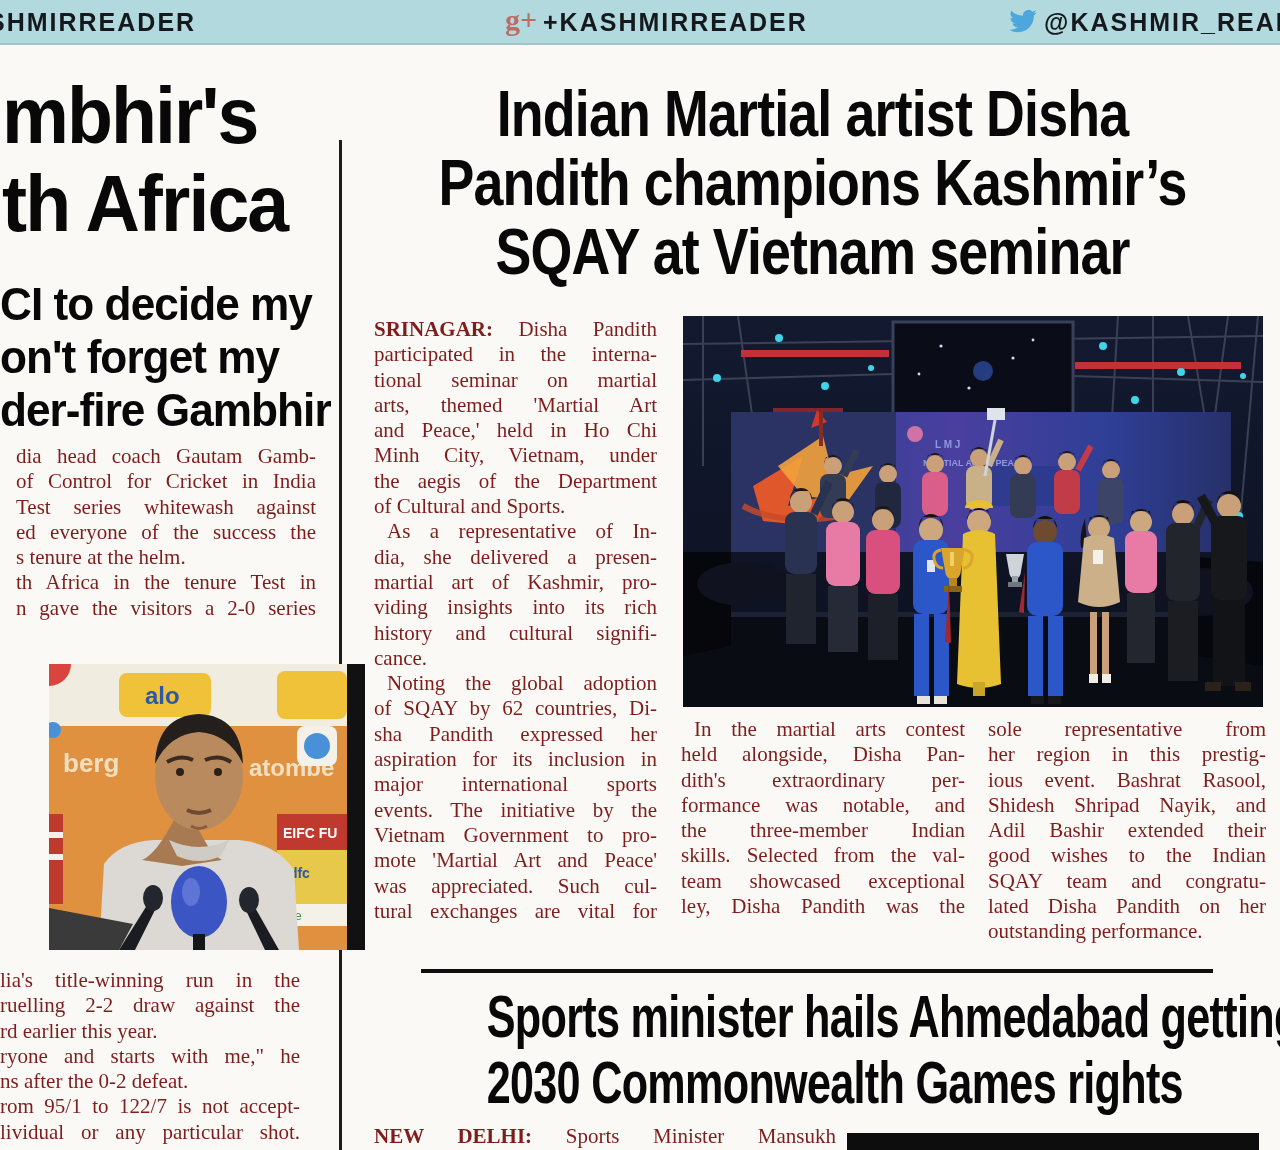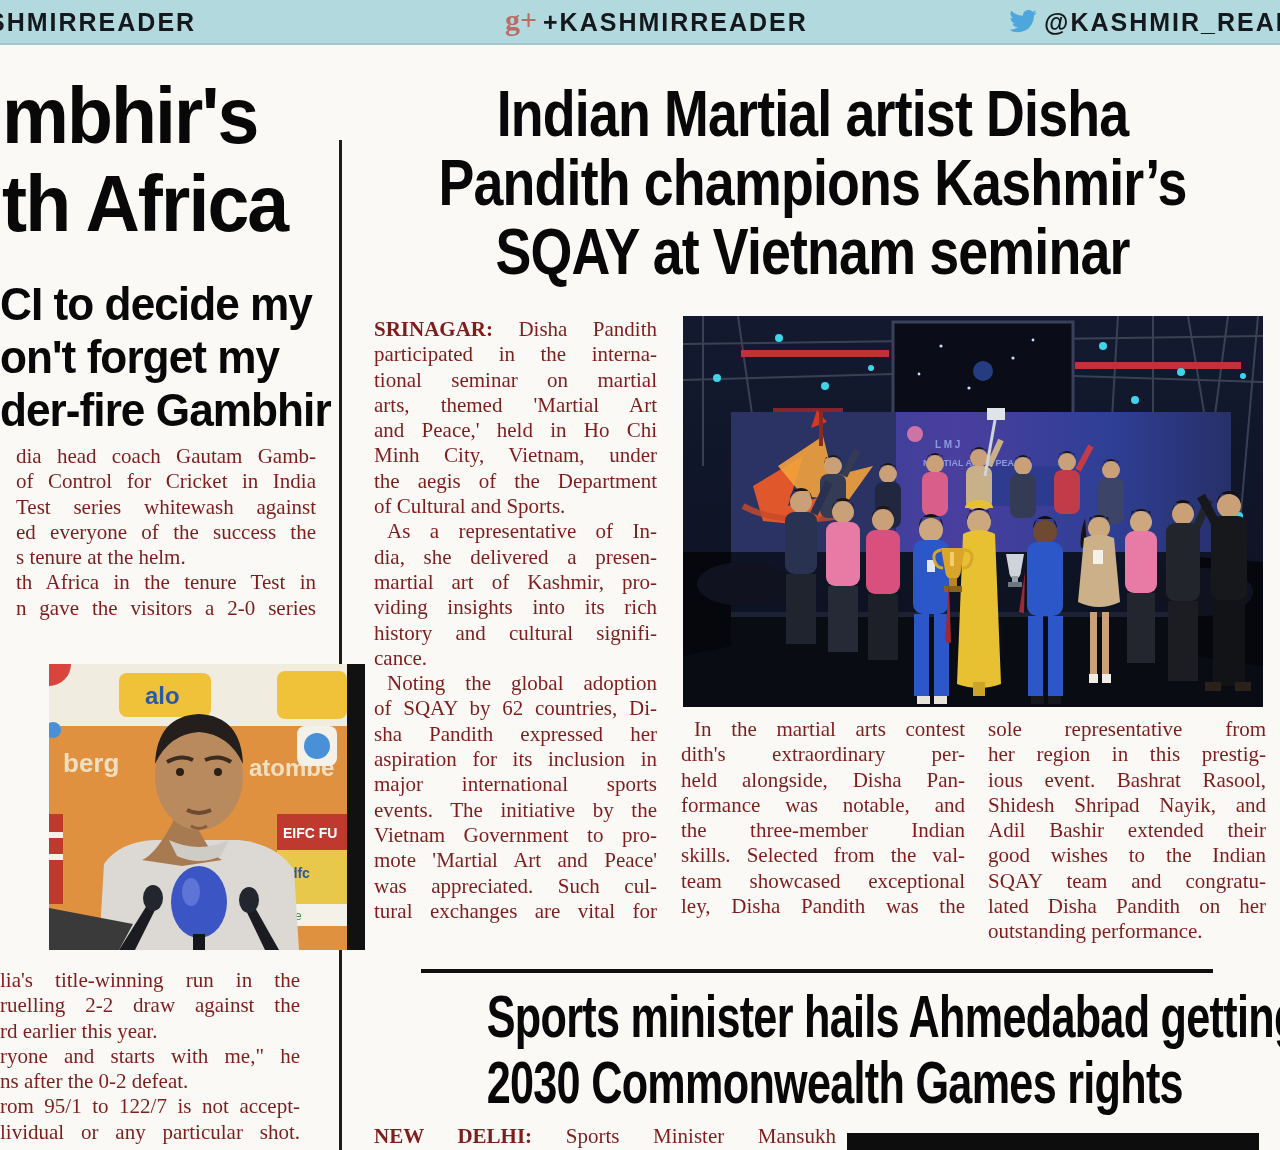--- a/index.html
+++ b/index.html
@@ -409,22 +409,22 @@
         </g>
     </g>
 
     <line x1="302" y1="160" x2="312" y2="104" stroke="#cfd4da" stroke-width="3"></line>
     <rect x="304" y="92" width="18" height="12" fill="#dfe3ea"></rect>
   </svg>
 </div>
 
 <div class="abs" style="left:681px;top:717px;width:284px;">
     <div class="bline ind">In the martial arts contest</div>
+    <div class="bline">held alongside, Disha Pan-</div>
     <div class="bline">dith's extraordinary per-</div>
-    <div class="bline">held alongside, Disha Pan-</div>
     <div class="bline">formance was notable, and</div>
     <div class="bline">the three-member Indian</div>
     <div class="bline">skills. Selected from the val-</div>
     <div class="bline">team showcased exceptional</div>
     <div class="bline">ley, Disha Pandith was the</div>
   </div>
 
 <div class="abs" style="left:988px;top:717px;width:278px;">
     <div class="bline">sole representative from</div>
     <div class="bline">her region in this prestig-</div>

